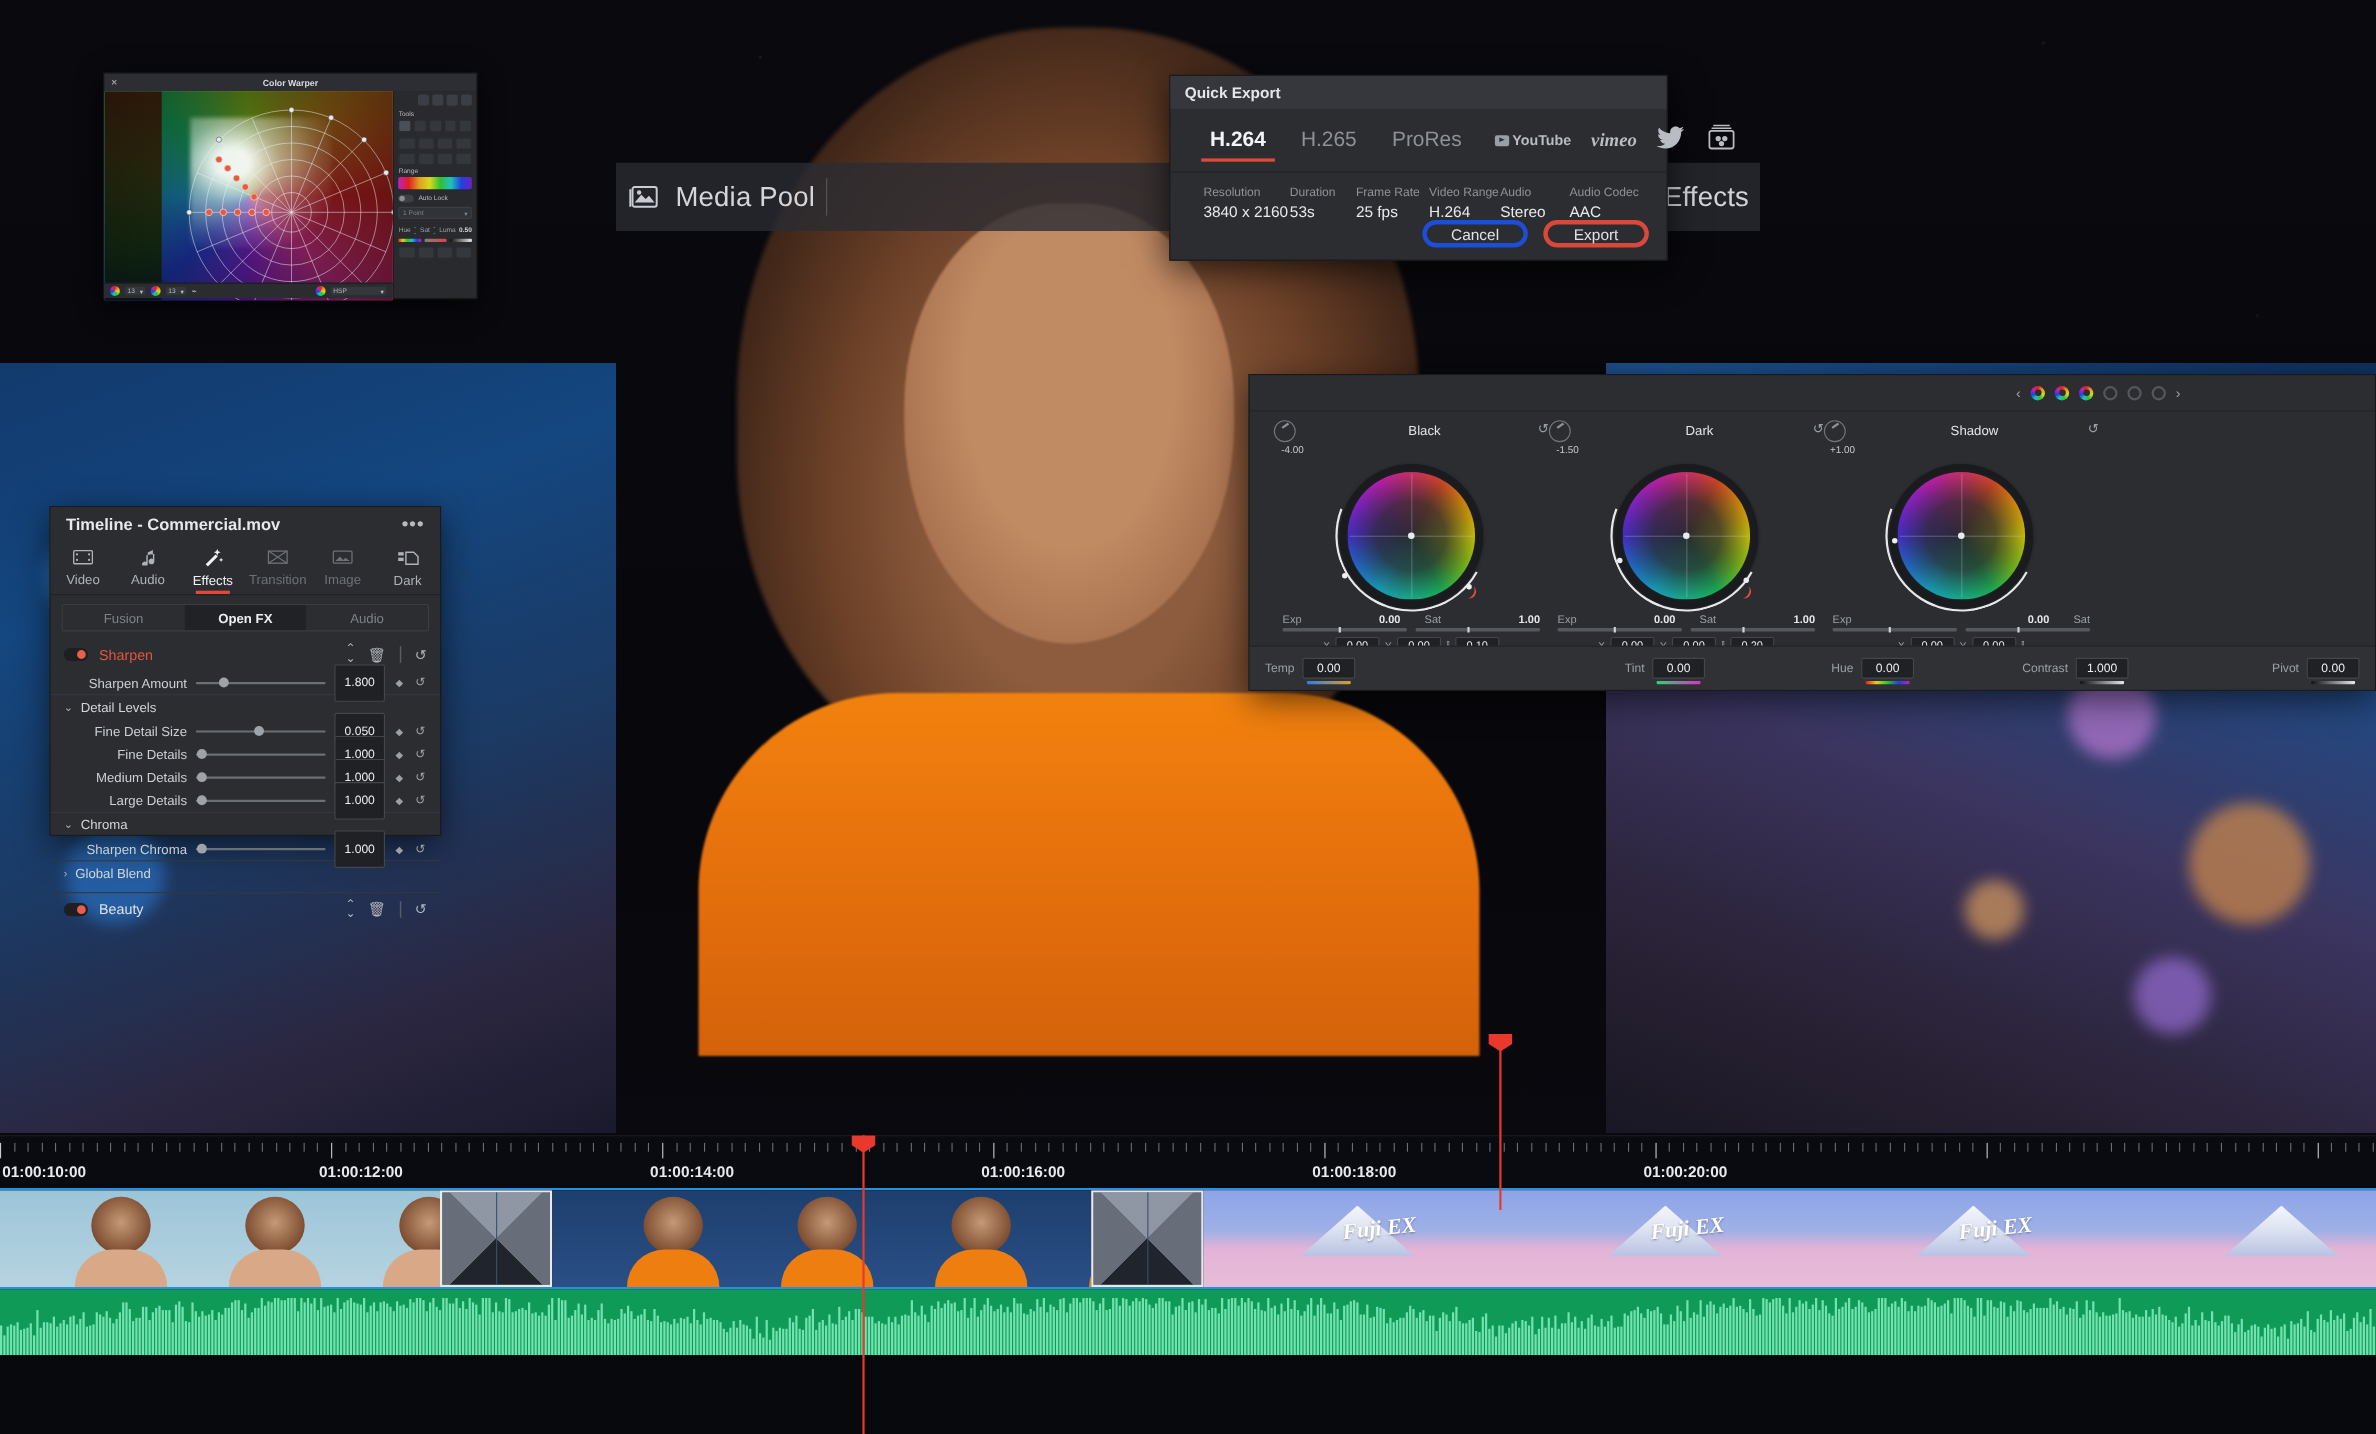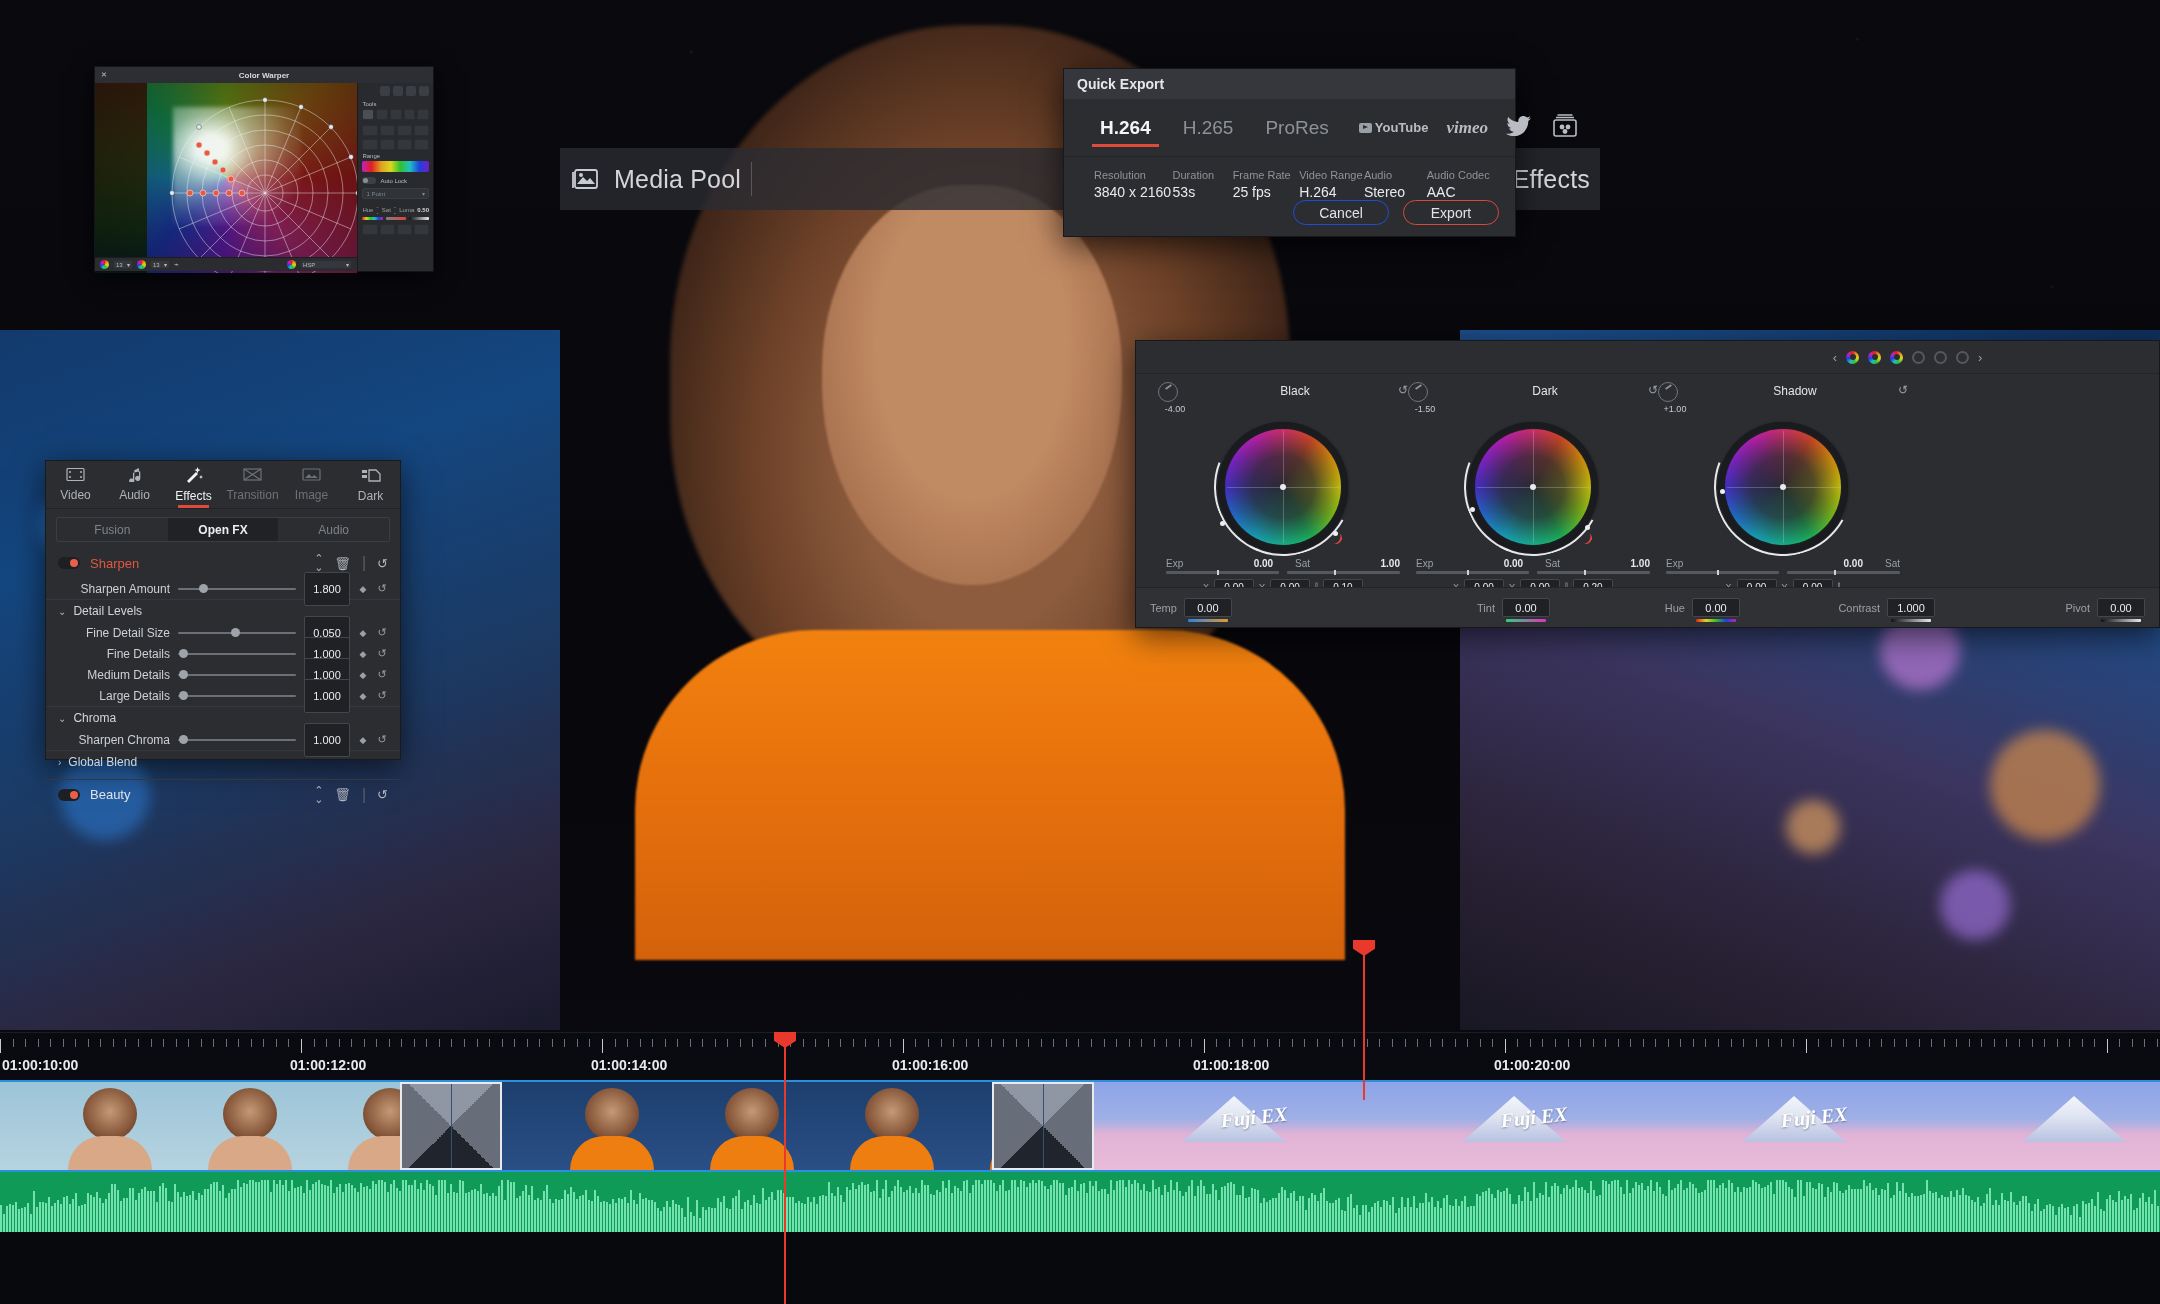--- a/index.html
+++ b/index.html
@@ -127,21 +127,21 @@
   .yt-badge { display:flex; align-items:center; gap:3px; color:#b9bdc3; font-size:13px; font-weight:bold; }
   .yt-play { width:13px; height:10px; background:#9a9ea5; border-radius:2px; position:relative; }
   .yt-play::after { content:""; position:absolute; left:4px; top:2.3px; border-left:5px solid #2b2d31;
                     border-top:2.6px solid transparent; border-bottom:2.6px solid transparent; }
   .vimeo-word { color:#b9bdc3; font-size:17px; font-style:italic; font-weight:bold; font-family:"Liberation Serif", serif; }
   .qe-meta { display:flex; padding:12px 30px 10px; gap:0; }
   .qe-col { min-width:0; }
   .qe-k { color:#8e9299; font-size:11px; margin-bottom:3px; white-space:nowrap; }
   .qe-v { color:#e8eaee; font-size:14px; white-space:nowrap; }
   .qe-actions { position:absolute; right:16px; bottom:11px; display:flex; gap:14px; }
-  .qe-btn { width:96px; height:25px; border-radius:13px; border:1px solid #1d4ed8; color:#dfe2e6;
+  .qe-btn { width:96px; height:25px; border-radius:13px; border:4px solid #1d4ed8; color:#dfe2e6;
             font-size:14px; display:flex; align-items:center; justify-content:center; background:transparent;margin-top:32px; }
   .qe-btn.primary { border-color:#d9483a; }
 
   
   .insp {
     position:absolute; left:45px; top:460px; width:356px; height:300px;
     background:#2b2d31; border:1px solid #191a1d; box-shadow:0 8px 30px rgba(0,0,0,.6);
   }
   .insp-title { height:32px; display:flex; align-items:center; justify-content:space-between;
                 padding:0 14px; color:#e6e8ec; font-size:15px; font-weight:bold; background:#2b2d31; }
@@ -515,20 +515,24 @@
         <div class="qe-v">AAC</div>
       </div>
     </div>
     <div class="qe-actions">
       <div class="qe-btn">Cancel</div>
       <div class="qe-btn primary">Export</div>
     </div>
   </div>
 
   <div class="insp">
+    <div class="insp-title">
+      <span>Timeline - Commercial.mov</span>
+      <span class="insp-dots">•••</span>
+    </div>
     <div class="insp-tabs">
       <div class="itab">
         <span>
           <svg width="19" height="15" viewBox="0 0 19 15">
               <rect x="1" y="1.5" width="17" height="12" rx="1" fill="none" stroke="#aeb3b9" stroke-width="1.2"></rect>
               <circle cx="4" cy="5" r="1" fill="#aeb3b9"></circle>
               <circle cx="4" cy="10" r="1" fill="#aeb3b9"></circle>
               <circle cx="15" cy="5" r="1" fill="#aeb3b9"></circle>
               <circle cx="15" cy="10" r="1" fill="#aeb3b9"></circle>
             </svg>

